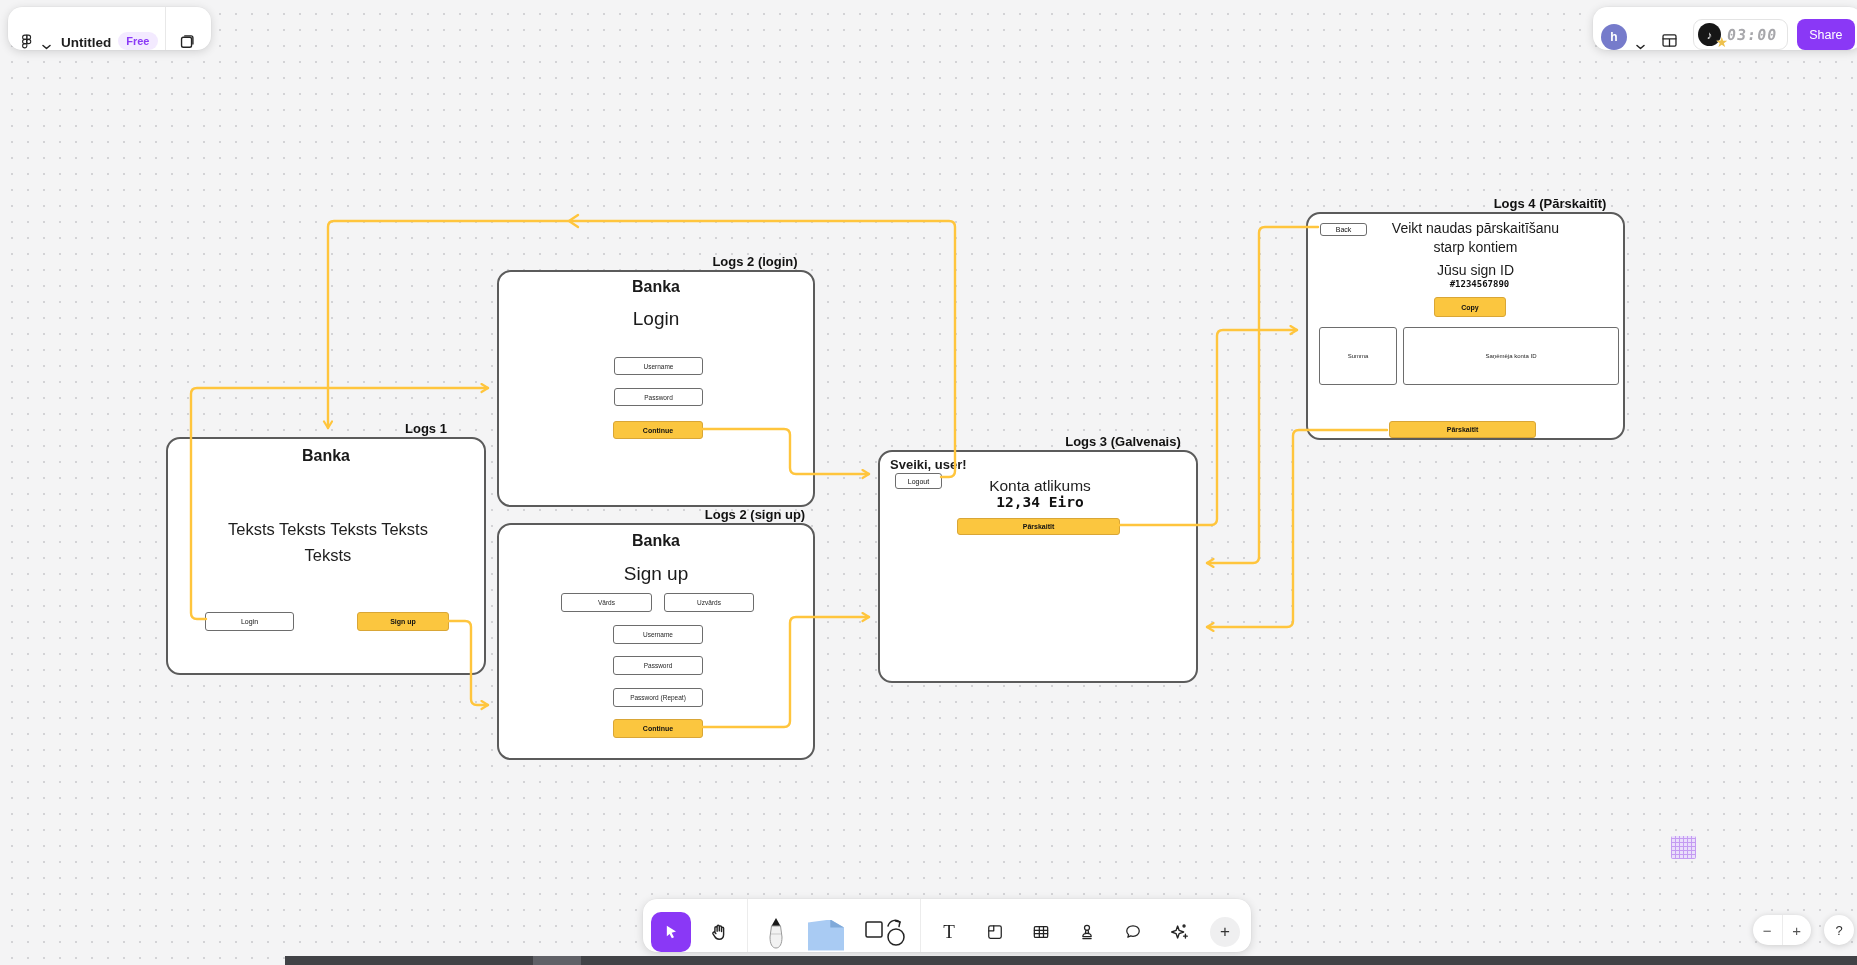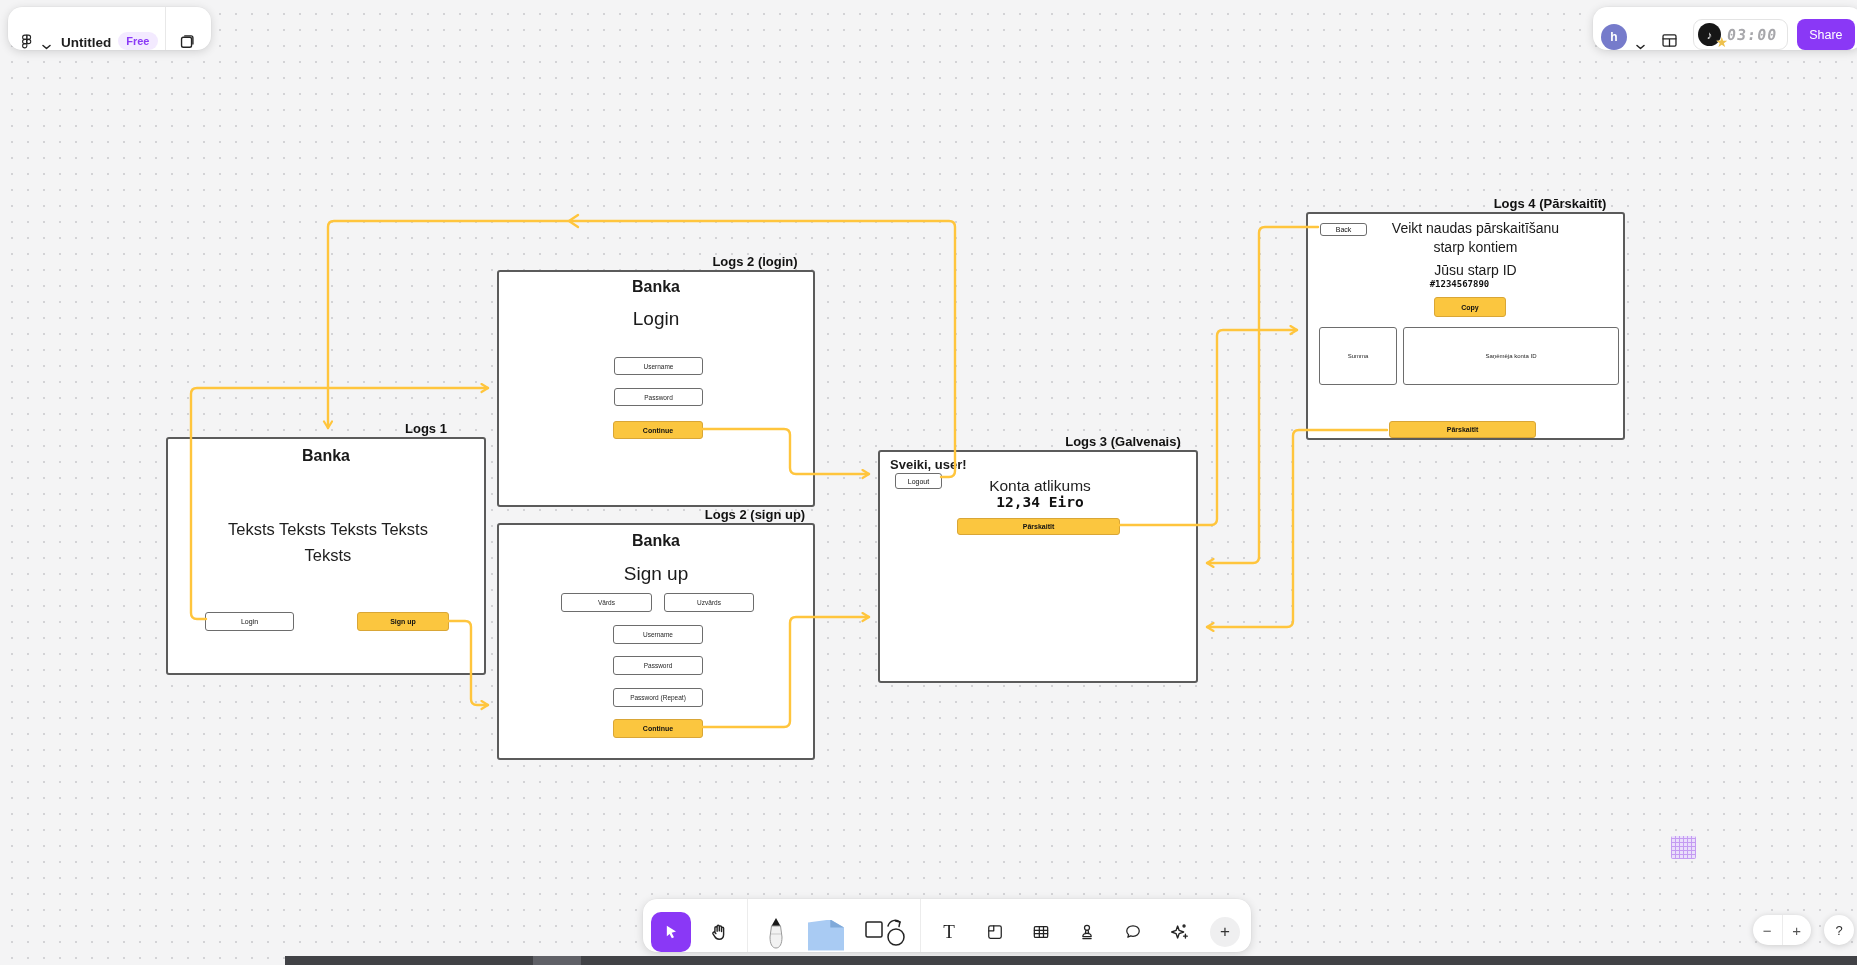--- a/index.html
+++ b/index.html
@@ -13,21 +13,21 @@
     background-image:radial-gradient(#d3d3d6 1.1px, transparent 1.1px);
     background-size:16px 16px; background-position:4px 6px;
   }
   .board-title {
     position:absolute; left:260px; top:48px;
     font-size:86px; font-weight:800; letter-spacing:-3px; color:#1d1d1f; white-space:nowrap;
   }
 
   
   .frame {
-    position:absolute; background:#fff; border:2px solid #5b5b5b; border-radius:3px;
+    position:absolute; background:#fff; border:2px solid #5b5b5b; border-radius:14px;
   }
   .frame-label {
     position:absolute; font-size:13px; font-weight:bold; color:#111; text-align:center; white-space:nowrap;
   }
   .wf-heading { position:absolute; width:100%; text-align:center; font-weight:bold; font-size:16px; color:#1a1a1a; }
   .wf-sub { position:absolute; width:100%; text-align:center; font-size:19px; color:#1a1a1a; }
   .wf-body { position:absolute; text-align:center; font-size:16.5px; color:#1f1f1f; line-height:1.55; }
   .input {
     position:absolute; background:#fff; border:1.5px solid #6d6d6d; border-radius:3px;
     display:flex; align-items:center; justify-content:center;
@@ -130,22 +130,22 @@
     <div class="wf-body" style="left:60px; top:22px; width:200px; font-size:15.5px;">Konta atlikums</div>
     <div class="mono" style="position:absolute; left:60px; top:42px; width:200px; text-align:center; font-size:14.5px; font-weight:bold; color:#111;">12,34 Eiro</div>
     <div class="btn btn-yellow" style="left:77px; top:66px; width:163px; height:17px;">Pārskaitīt</div>
   </div>
 
   <div class="frame-label" style="left:1475px; top:196px; width:150px;">Logs 4 (Pārskaitīt)</div>
   <div class="frame" style="left:1306px; top:212px; width:319px; height:228px;">
     <div class="btn btn-white" style="left:12px; top:9px; width:47px; height:13px;">Back</div>
     <div style="position:absolute; left:60px; top:6px; width:215px; text-align:center; font-size:14px; color:#1a1a1a;">Veikt naudas pārskaitīšanu</div>
     <div style="position:absolute; left:60px; top:25px; width:215px; text-align:center; font-size:14px; color:#1a1a1a;">starp kontiem</div>
-    <div style="position:absolute; left:60px; top:48px; width:215px; text-align:center; font-size:14px; color:#1a1a1a;">Jūsu starp ID</div>
-    <div class="mono" style="position:absolute; left:44px; top:65px; width:215px; text-align:center; font-size:9px; font-weight:bold; color:#111;">#1234567890</div>
+    <div style="position:absolute; left:60px; top:48px; width:215px; text-align:center; font-size:14px; color:#1a1a1a;">Jūsu sign ID</div>
+    <div class="mono" style="position:absolute; left:64px; top:65px; width:215px; text-align:center; font-size:9px; font-weight:bold; color:#111;">#1234567890</div>
     <div class="btn btn-yellow" style="left:126px; top:83px; width:72px; height:20px;">Copy</div>
     <div class="input" style="left:11px; top:113px; width:78px; height:58px; font-size:6px;">Summa</div>
     <div class="input" style="left:95px; top:113px; width:216px; height:58px; font-size:6px;">Saņēmēja konta ID</div>
     <div class="btn btn-yellow" style="left:81px; top:207px; width:147px; height:17px;">Pārskaitīt</div>
   </div>
 
   <div class="mini-grid"></div>
 </div>
 
 <svg class="connectors" width="1857" height="965" viewBox="0 0 1857 965">

